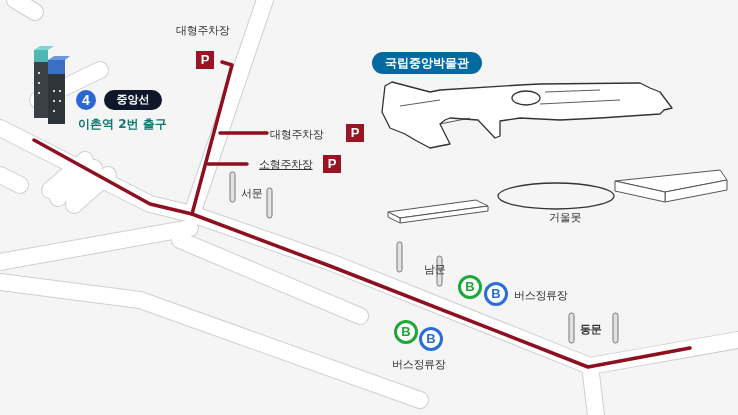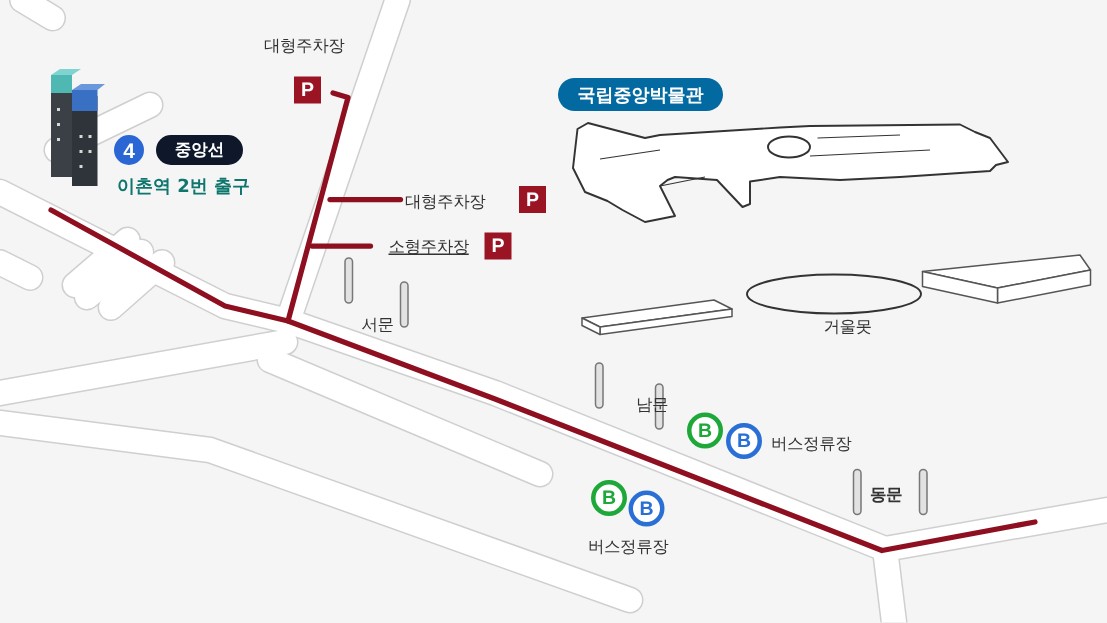--- a/index.html
+++ b/index.html
@@ -111,21 +111,21 @@
   <div class="pk" style="left:196px;top:51px;">P</div>
   <div class="lbl" style="left:270px;top:127px;">대형주차장</div>
   <div class="pk" style="left:346px;top:124px;">P</div>
   <div class="lbl" style="left:259px;top:157px;text-decoration:underline;">소형주차장</div>
   <div class="pk" style="left:323px;top:155px;">P</div>
 
   <div class="pill" style="left:372px;top:52px;width:110px;height:22px;line-height:22px;background:#0369a1;font-size:12px;">국립중앙박물관</div>
 
   <div class="lbl" style="left:549px;top:210px;">거울못</div>
 
-  <div class="lbl" style="left:241px;top:209px;">서문</div>
+  <div class="lbl" style="left:241px;top:186px;">서문</div>
   <div class="lbl" style="left:424px;top:262px;">남문</div>
   <div class="lbl" style="left:580px;top:322px;font-weight:bold;">동문</div>
 
   <div class="bus" style="left:458px;top:275px;border-color:#1ea83a;color:#1ea83a;">B</div>
   <div class="bus" style="left:484px;top:282px;border-color:#2a6fd6;color:#2a6fd6;">B</div>
   <div class="lbl" style="left:514px;top:288px;">버스정류장</div>
 
   <div class="bus" style="left:394px;top:320px;border-color:#1ea83a;color:#1ea83a;">B</div>
   <div class="bus" style="left:419px;top:327px;border-color:#2a6fd6;color:#2a6fd6;">B</div>
   <div class="lbl" style="left:392px;top:357px;">버스정류장</div>

